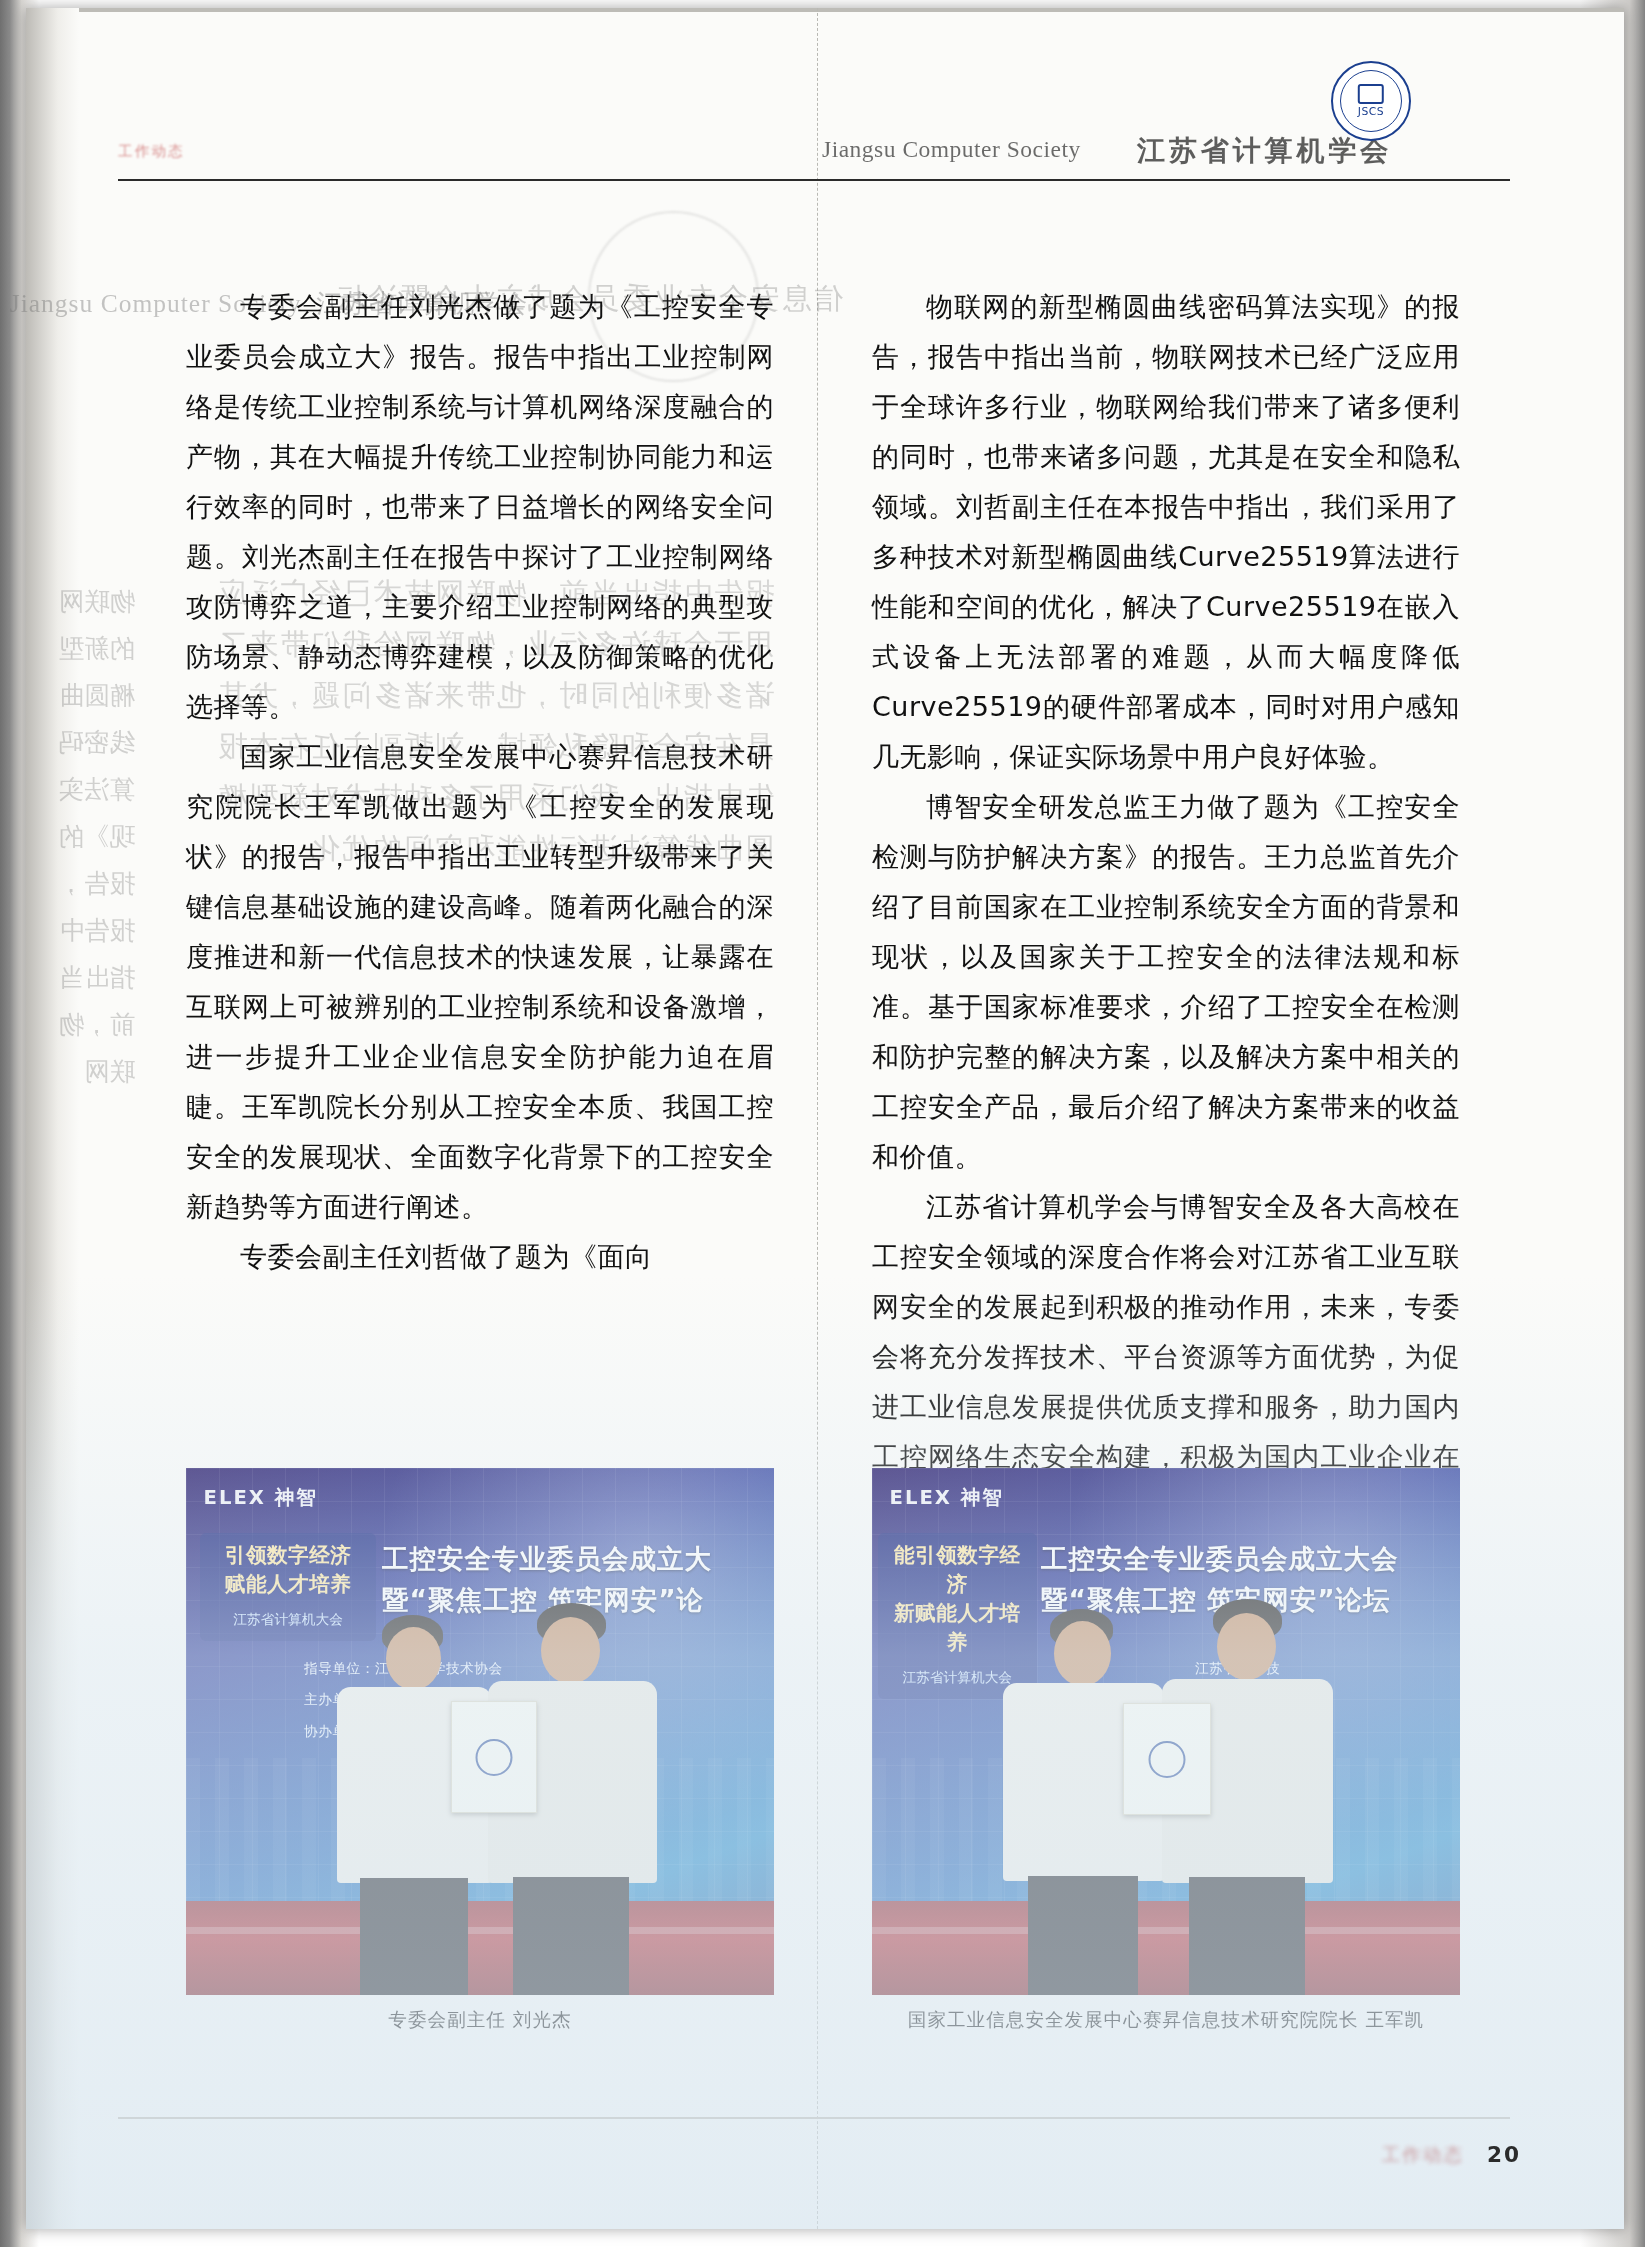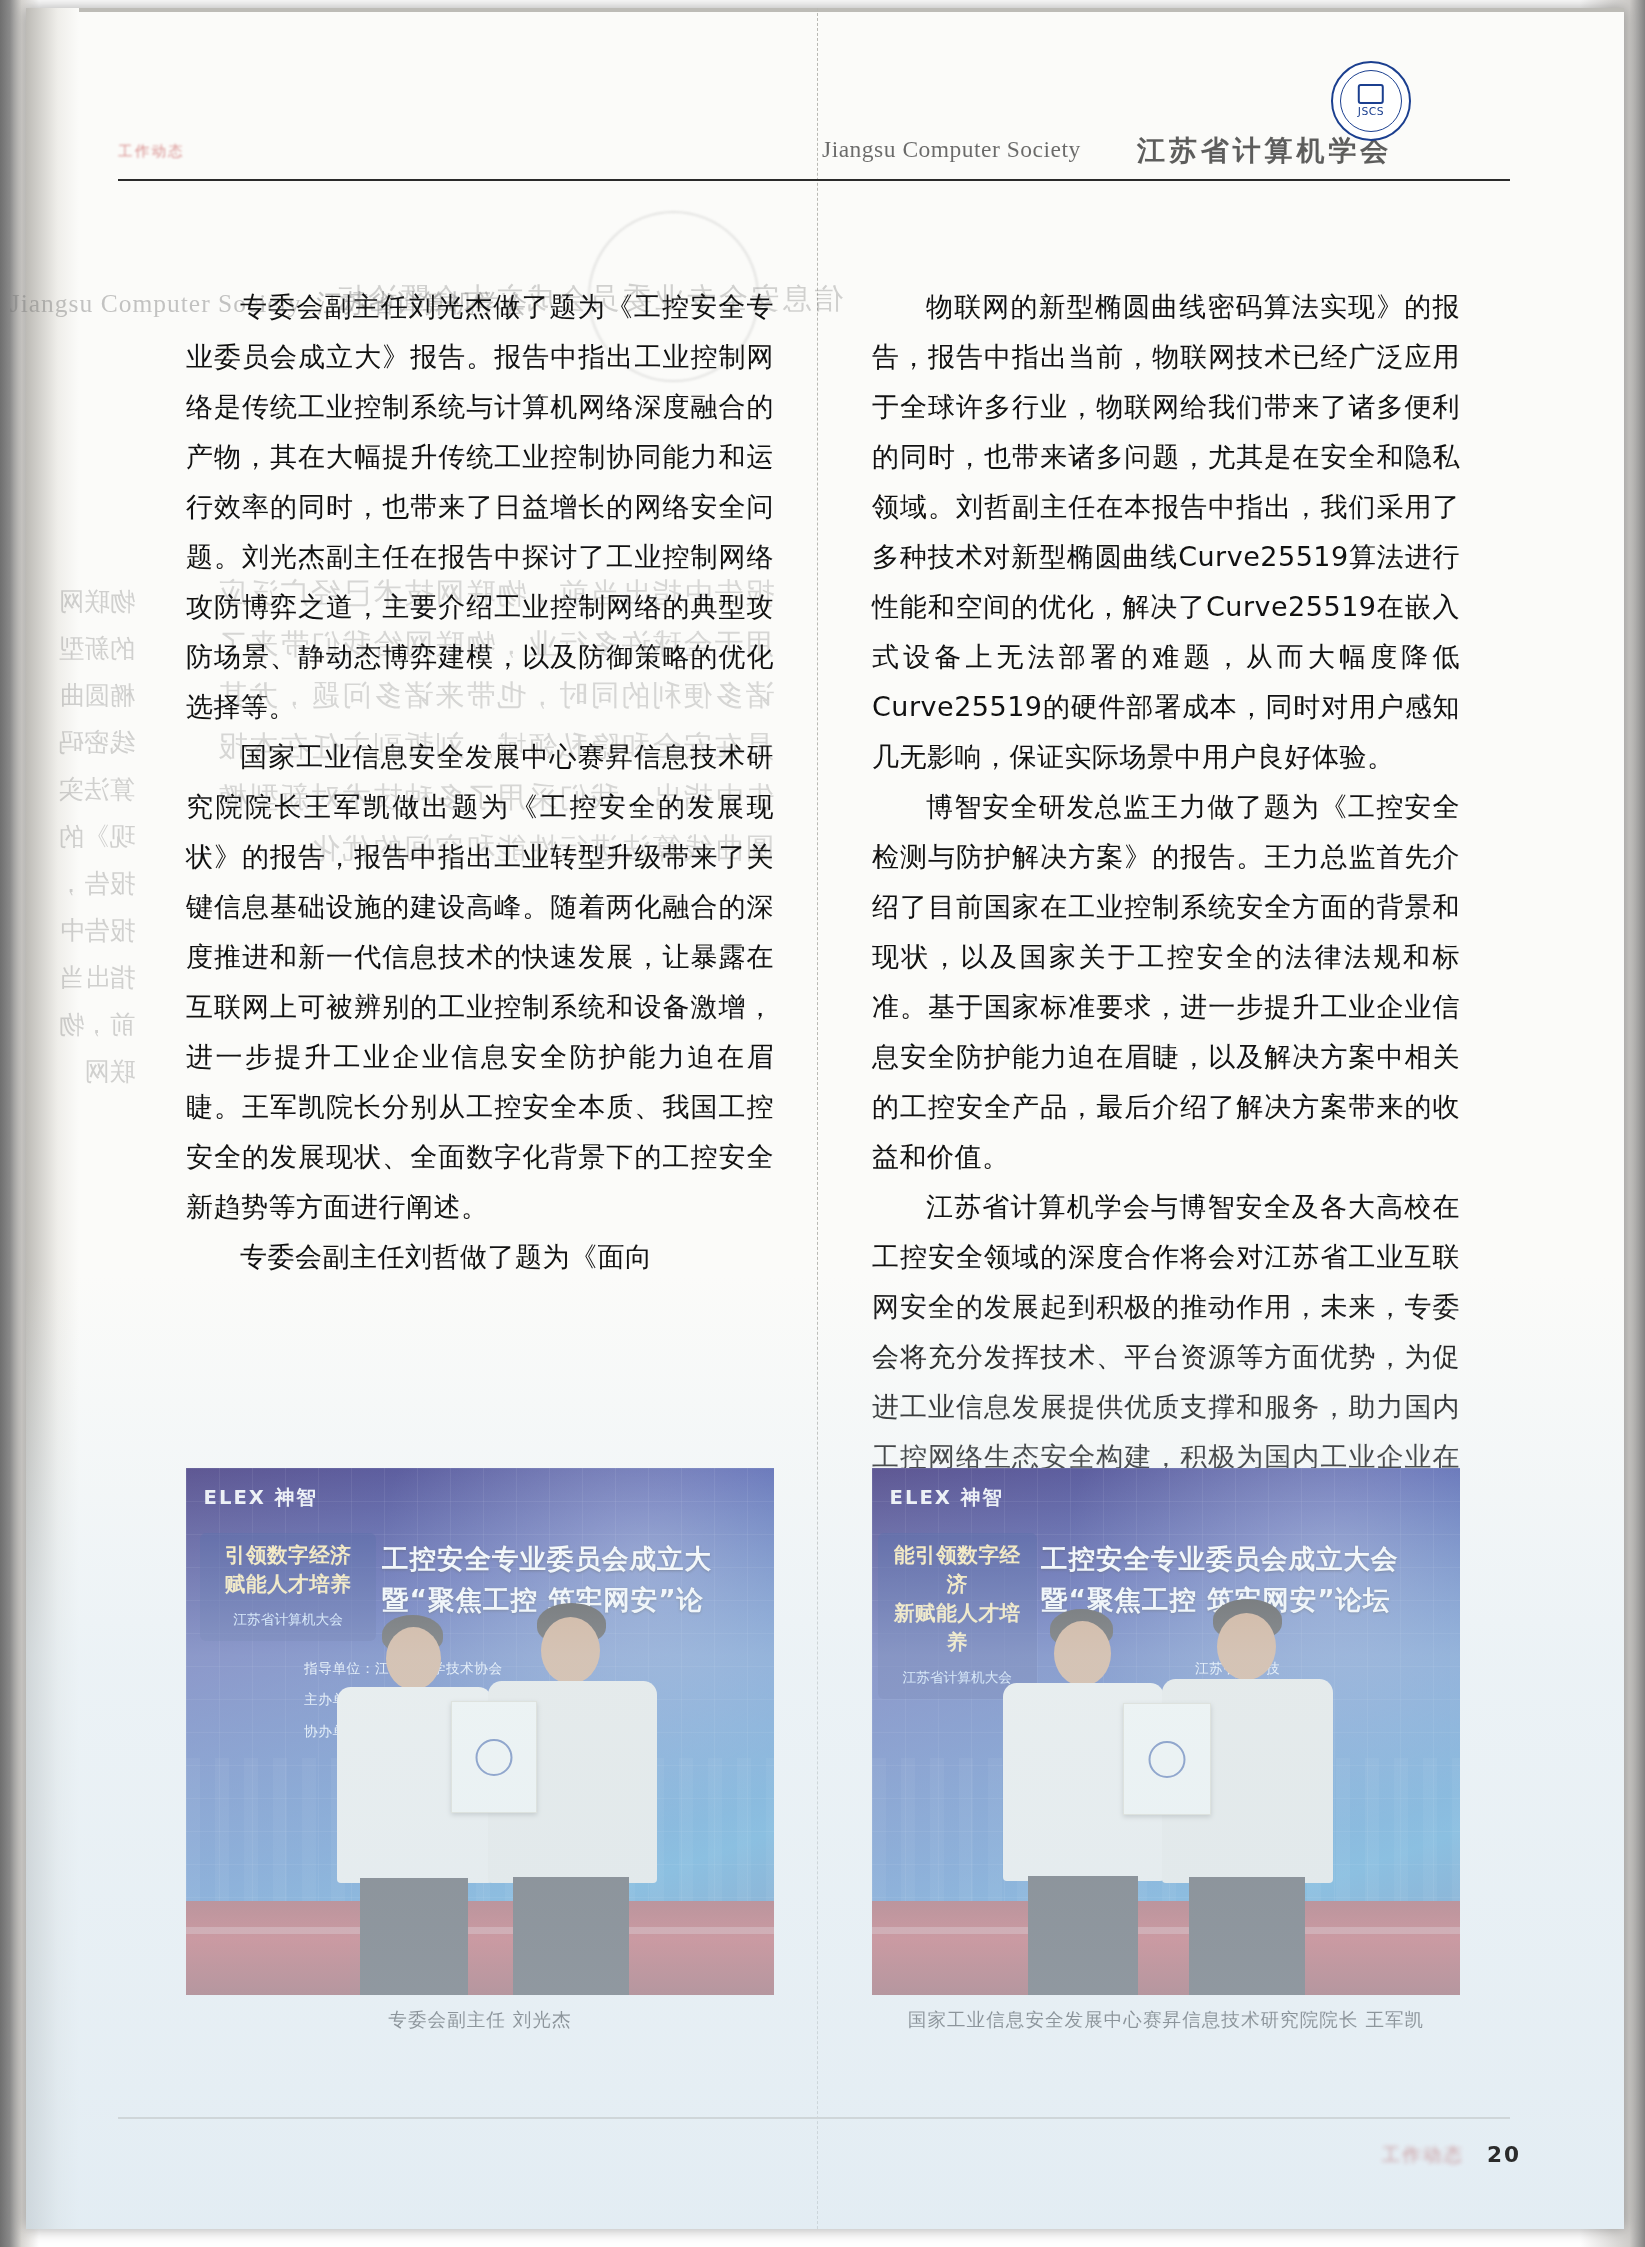--- a/index.html
+++ b/index.html
@@ -418,21 +418,21 @@
   </div>
 
   <div class="col col-left">
     <p>专委会副主任刘光杰做了题为《工控安全专业委员会成立大》报告。报告中指出工业控制网络是传统工业控制系统与计算机网络深度融合的产物，其在大幅提升传统工业控制协同能力和运行效率的同时，也带来了日益增长的网络安全问题。刘光杰副主任在报告中探讨了工业控制网络攻防博弈之道，主要介绍工业控制网络的典型攻防场景、静动态博弈建模，以及防御策略的优化选择等。</p>
     <p>国家工业信息安全发展中心赛昇信息技术研究院院长王军凯做出题为《工控安全的发展现状》的报告，报告中指出工业转型升级带来了关键信息基础设施的建设高峰。随着两化融合的深度推进和新一代信息技术的快速发展，让暴露在互联网上可被辨别的工业控制系统和设备激增，进一步提升工业企业信息安全防护能力迫在眉睫。王军凯院长分别从工控安全本质、我国工控安全的发展现状、全面数字化背景下的工控安全新趋势等方面进行阐述。</p>
     <p>专委会副主任刘哲做了题为《面向</p>
   </div>
 
   <div class="col col-right">
     <p>物联网的新型椭圆曲线密码算法实现》的报告，报告中指出当前，物联网技术已经广泛应用于全球许多行业，物联网给我们带来了诸多便利的同时，也带来诸多问题，尤其是在安全和隐私领域。刘哲副主任在本报告中指出，我们采用了多种技术对新型椭圆曲线Curve25519算法进行性能和空间的优化，解决了Curve25519在嵌入式设备上无法部署的难题，从而大幅度降低Curve25519的硬件部署成本，同时对用户感知几无影响，保证实际场景中用户良好体验。</p>
-    <p>博智安全研发总监王力做了题为《工控安全检测与防护解决方案》的报告。王力总监首先介绍了目前国家在工业控制系统安全方面的背景和现状，以及国家关于工控安全的法律法规和标准。基于国家标准要求，进一步提升工业企业信息安全防护能力迫在眉睫，以及解决方案中相关的工控安全产品，最后介绍了解决方案带来的收益和价值。</p>
+    <p>博智安全研发总监王力做了题为《工控安全检测与防护解决方案》的报告。王力总监首先介绍了目前国家在工业控制系统安全方面的背景和现状，以及国家关于工控安全的法律法规和标准。基于国家标准要求，介绍了工控安全在检测和防护完整的解决方案，以及解决方案中相关的工控安全产品，最后介绍了解决方案带来的收益和价值。</p>
     <p>江苏省计算机学会与博智安全及各大高校在工控安全领域的深度合作将会对江苏省工业互联网安全的发展起到积极的推动作用，未来，专委会将充分发挥技术、平台资源等方面优势，为促进工业信息发展提供优质支撑和服务，助力国内工控网络生态安全构建，积极为国内工业企业在数字化转型道路上保驾护航！</p>
   </div>
 
   <div class="photo photo-left">
     <div class="ph-bg"></div>
     <div class="ph-grid"></div>
     <div class="ph-city"></div>
     <div class="ph-logo">ELEX 神智</div>
     <div class="ph-left-badge">
       <span>引领数字经济</span><br>

